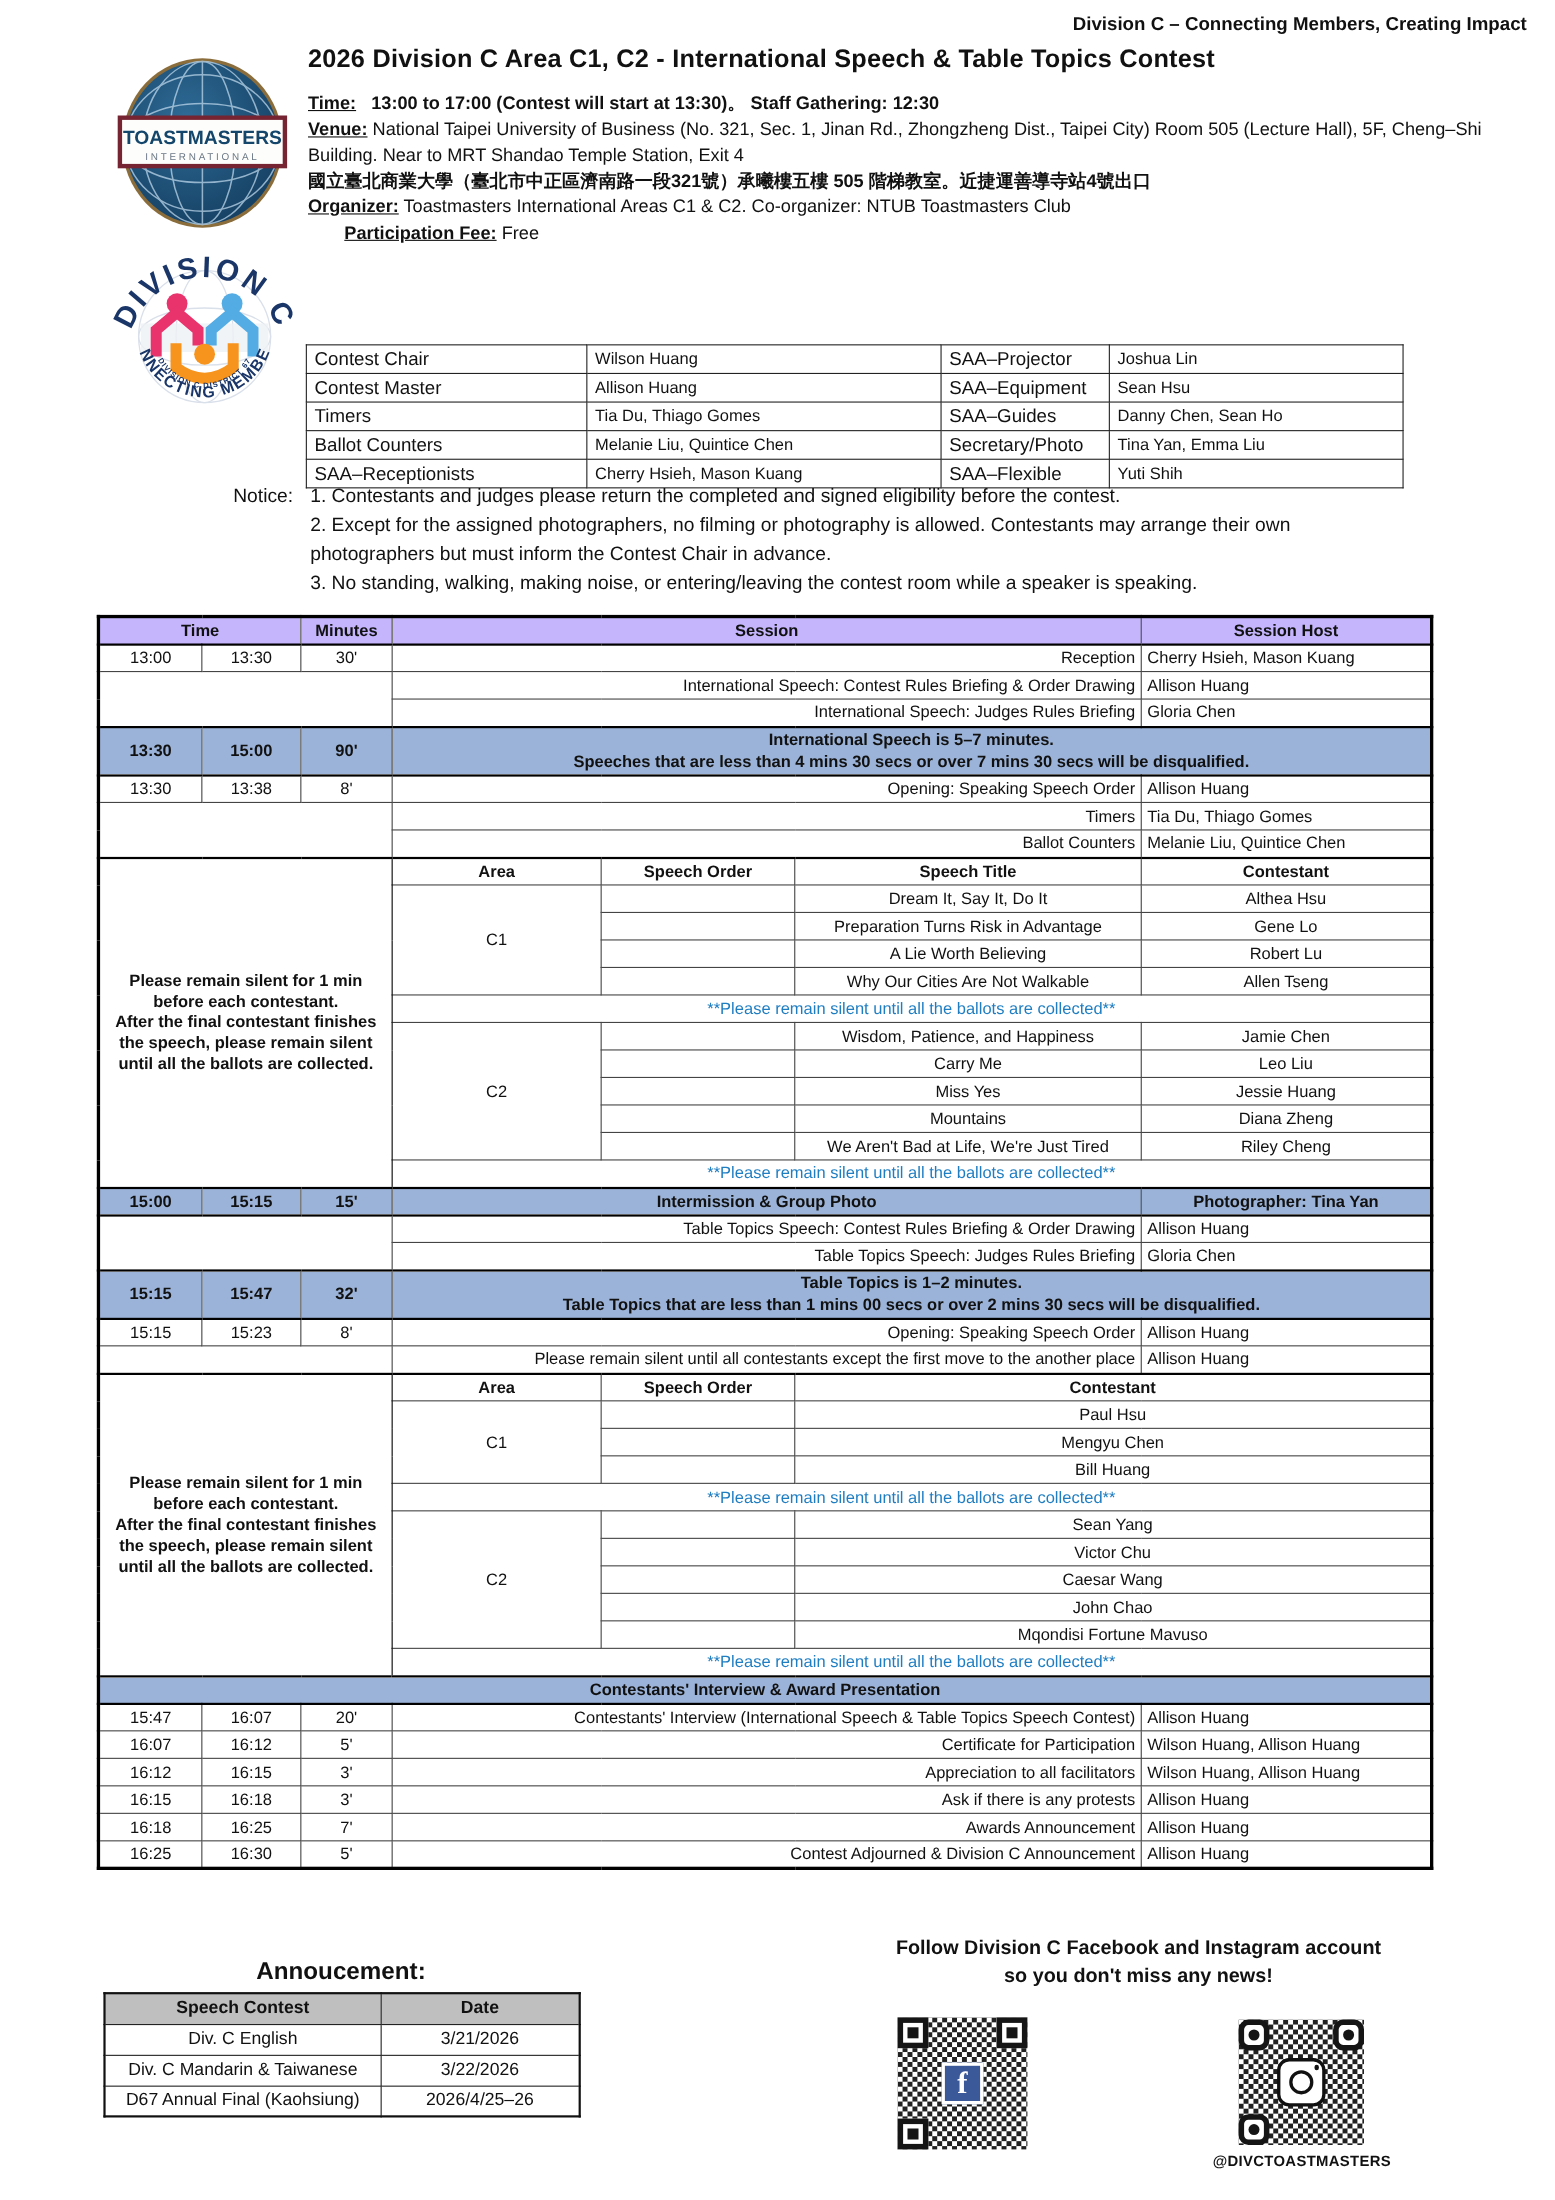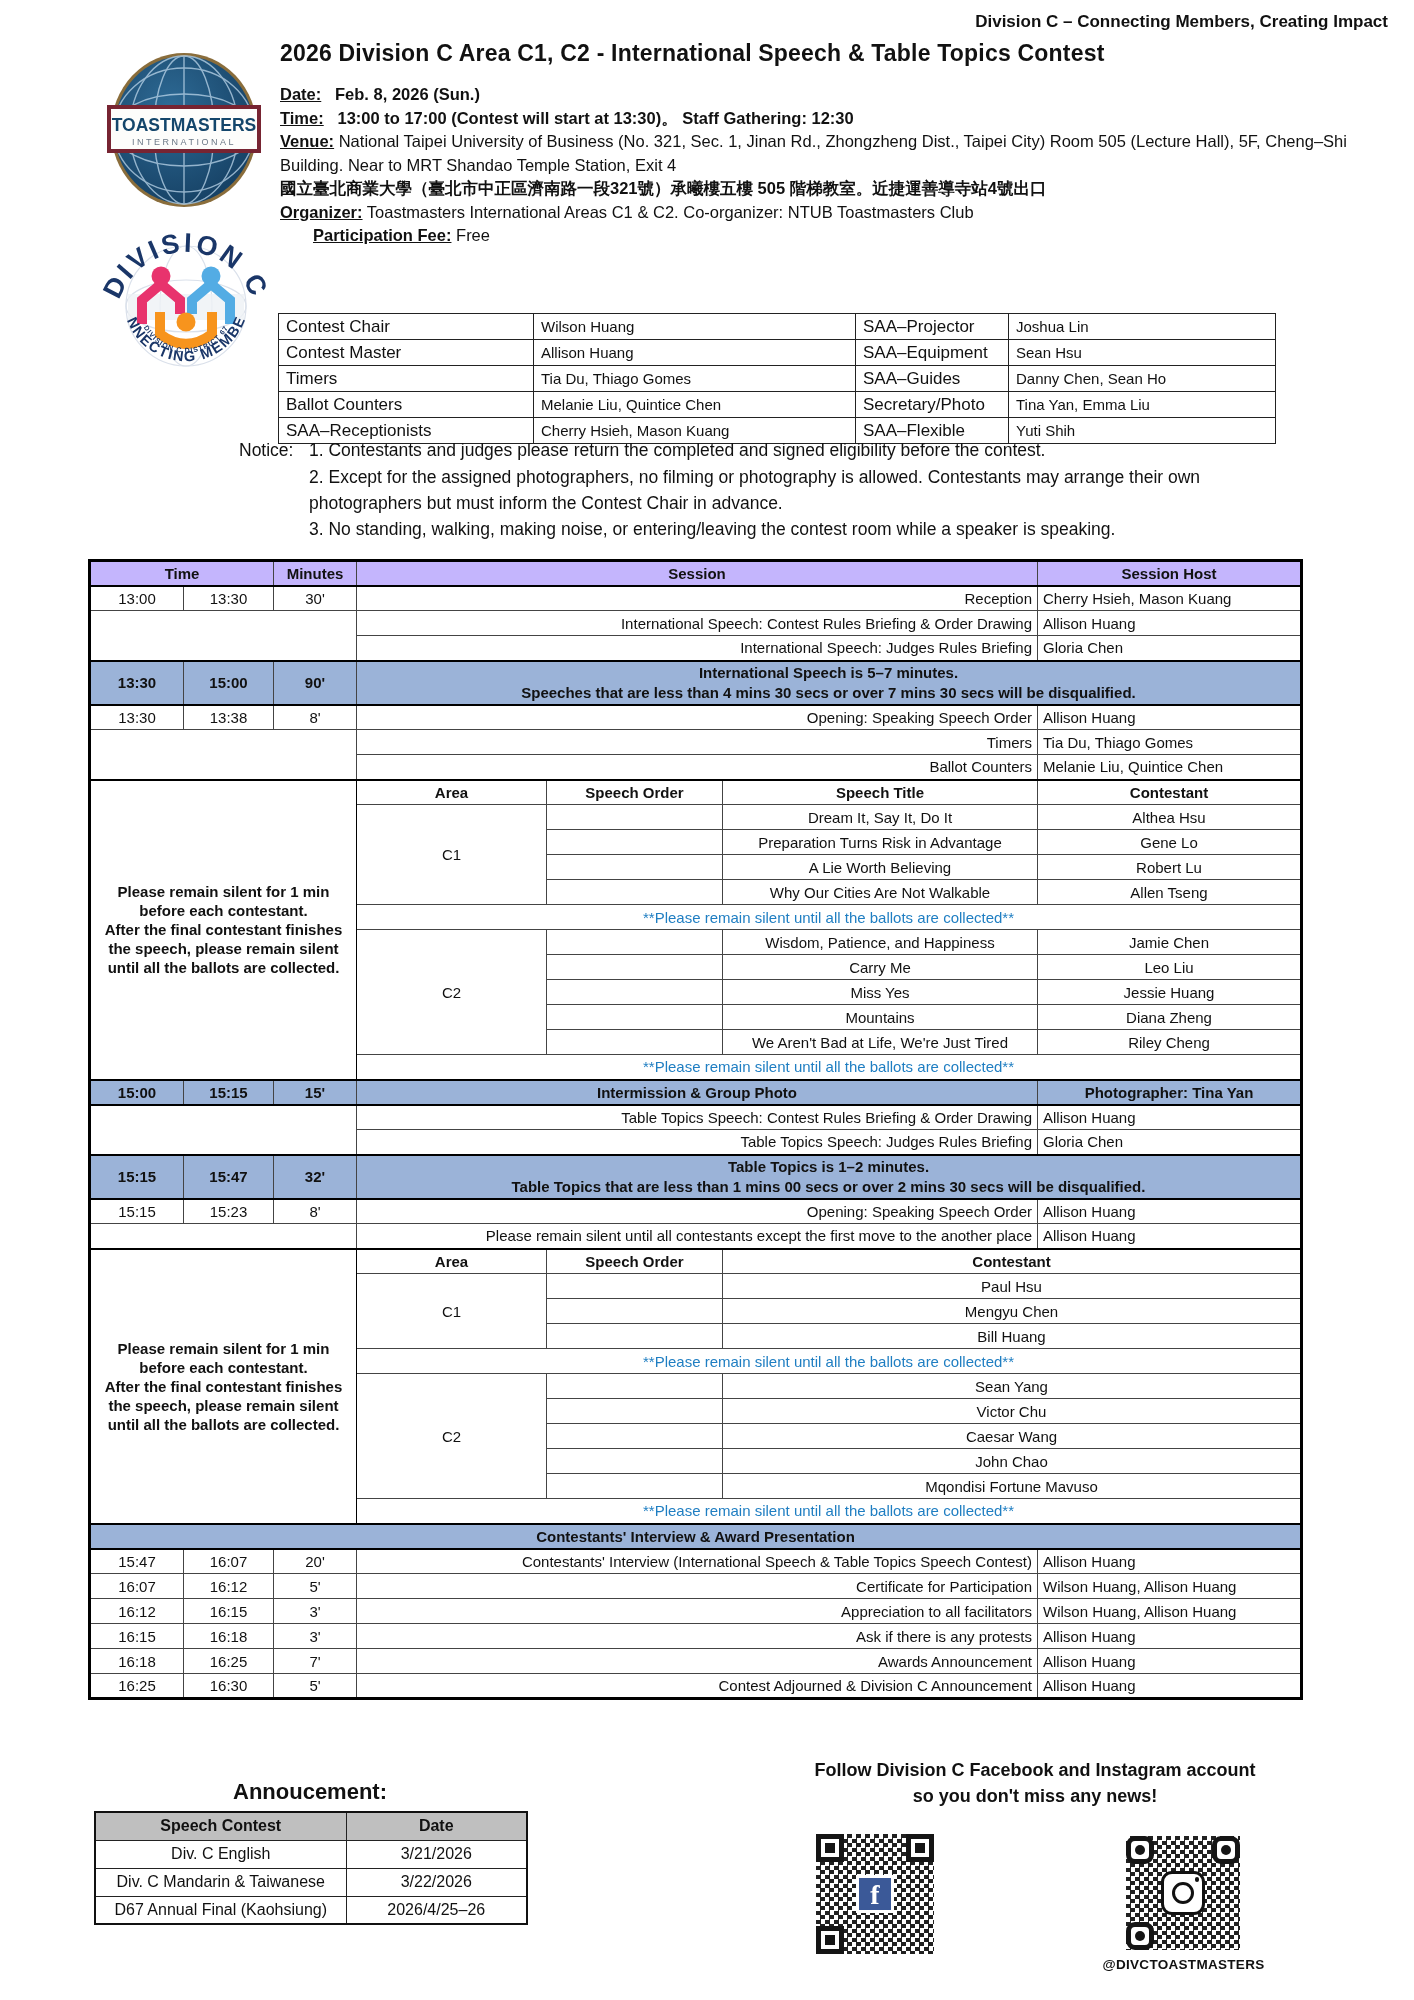--- a/index.html
+++ b/index.html
@@ -24,21 +24,21 @@
   .b { font-weight:bold; }
 
   
   .roles { position:absolute; left:278px; top:313px; border-collapse:collapse; table-layout:fixed; }
   .roles td { border:1.6px solid #222; height:26px; padding:1px 7px; overflow:hidden; white-space:nowrap; }
   .roles .rl { font-size:17px; font-weight:500; }
   .roles .rn { font-size:15px; font-weight:500; }
 
   
   .notice { position:absolute; left:212px; top:437px; width:1140px; display:flex; font-size:17.5px; line-height:26px; }
-  .notice .nlab { width:62px; margin-right:8px; flex:none;margin-left:27px; }
+  .notice .nlab { width:62px; margin-right:8px; flex:none; }
   .notice .nitems { flex:1; }
   .notice .nitem { margin-bottom:0.5px; }
 
   
   table.sched { position:absolute; left:88px; top:559px; border-collapse:collapse; table-layout:fixed;
                 border:3px solid #000; font-size:15px; }
   .sched td, .sched th { border:1px solid #444; height:25px; padding:1px 5px; overflow:hidden; }
   .sched .c { text-align:center; }
   .sched tr.band > td, .sched tr.band > th {
     background:#9BB3D8; font-weight:bold; border-top:2.5px solid #000; border-bottom:2.5px solid #000;
@@ -153,21 +153,20 @@
         <textPath href="#arcBot" startOffset="50%" text-anchor="middle">CONNECTING MEMBERS</textPath>
       </text>
       <text font-size="7" font-weight="bold" fill="#1A3668" letter-spacing="1" font-family="Liberation Sans, sans-serif">
         <textPath href="#arcSub" startOffset="50%" text-anchor="middle">DIVISION C  DISTRICT 67</textPath>
       </text>
     </svg>
   </div>
 
   <div class="head">
     <div class="title">2026 Division C Area C1, C2 - International Speech &amp; Table Topics Contest</div>
-    <div class="iline b"><span class="lbl">Date:</span>&nbsp;&nbsp;&nbsp;<span>Feb. 8, 2026 (Sun.)</span></div>
     <div class="iline b"><span class="lbl">Time:</span>&nbsp;&nbsp;&nbsp;<span>13:00 to 17:00 (Contest will start at 13:30)。 Staff Gathering: 12:30</span></div>
     <div class="iline" style="font-weight:500;"><span class="lbl">Venue:</span> <span>National Taipei University of Business (No. 321, Sec. 1, Jinan Rd., Zhongzheng Dist., Taipei City) Room 505 (Lecture Hall), 5F, Cheng–Shi Building. Near to MRT Shandao Temple Station, Exit 4</span></div>
     <div class="iline b">國立臺北商業大學（臺北市中正區濟南路一段321號）承曦樓五樓 505 階梯教室。近捷運善導寺站4號出口</div>
     <div class="iline" style="font-weight:500;"><span class="lbl">Organizer:</span> <span>Toastmasters International Areas C1 &amp; C2. Co-organizer: NTUB Toastmasters Club</span></div>
     <div class="iline" style="font-weight:500;margin-left:33px;"><span class="lbl">Participation Fee:</span> <span>Free</span></div>
   </div>
 
   <table class="roles">
     <colgroup>
         <col style="width:255px">

